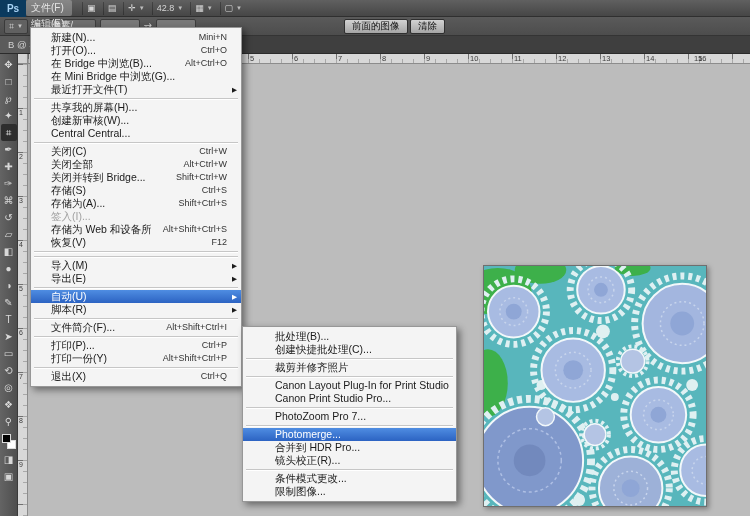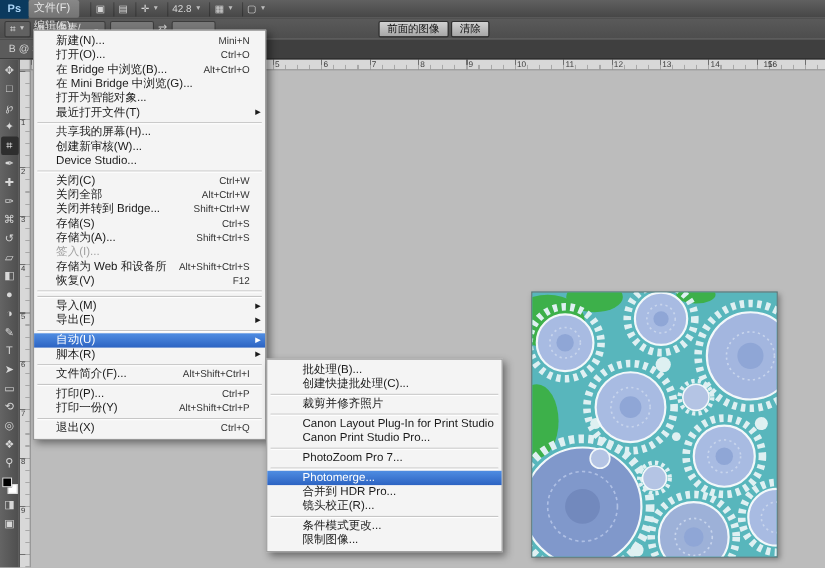--- a/index.html
+++ b/index.html
@@ -298,35 +298,32 @@
         <span class="sc">Ctrl+O</span>
       </div>
       <div class="mi">
         <span class="lbl">在 Bridge 中浏览(B)...</span>
         <span class="sc">Alt+Ctrl+O</span>
       </div>
       <div class="mi">
         <span class="lbl">在 Mini Bridge 中浏览(G)...</span>
       </div>
       <div class="mi">
-        <span class="lbl">打开为智能对象...</span>
-      </div>
-      <div class="mi">
         <span class="lbl">最近打开文件(T)</span>
         <span class="arrow">▶</span>
       </div>
       <div class="msep"></div>
       <div class="mi">
         <span class="lbl">共享我的屏幕(H)...</span>
       </div>
       <div class="mi">
         <span class="lbl">创建新审核(W)...</span>
       </div>
       <div class="mi">
-        <span class="lbl">Device Studio...</span>
+        <span class="lbl">Central Central...</span>
       </div>
       <div class="msep"></div>
       <div class="mi">
         <span class="lbl">关闭(C)</span>
         <span class="sc">Ctrl+W</span>
       </div>
       <div class="mi">
         <span class="lbl">关闭全部</span>
         <span class="sc">Alt+Ctrl+W</span>
       </div>

